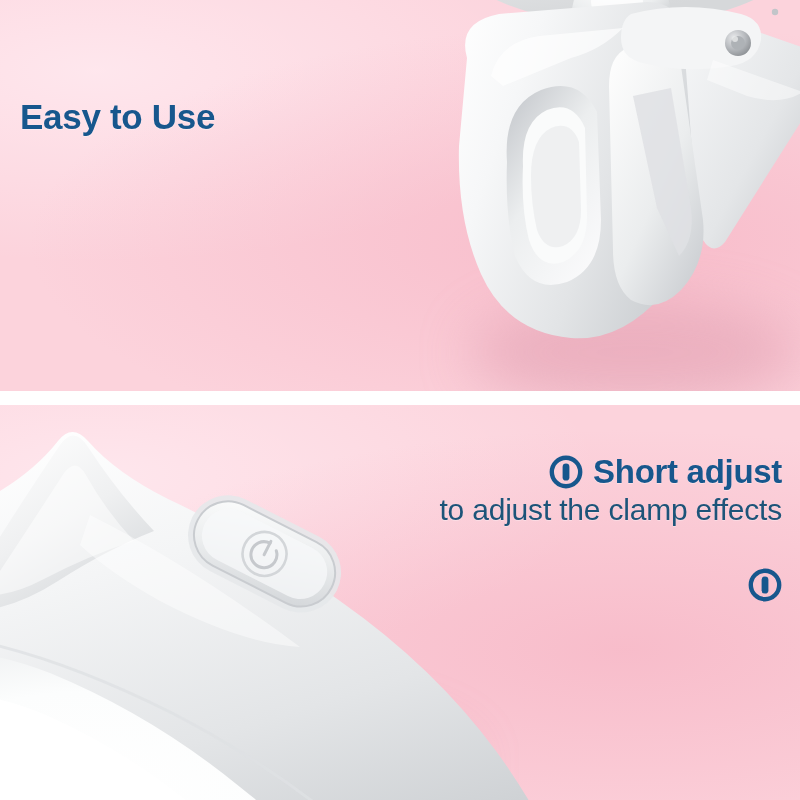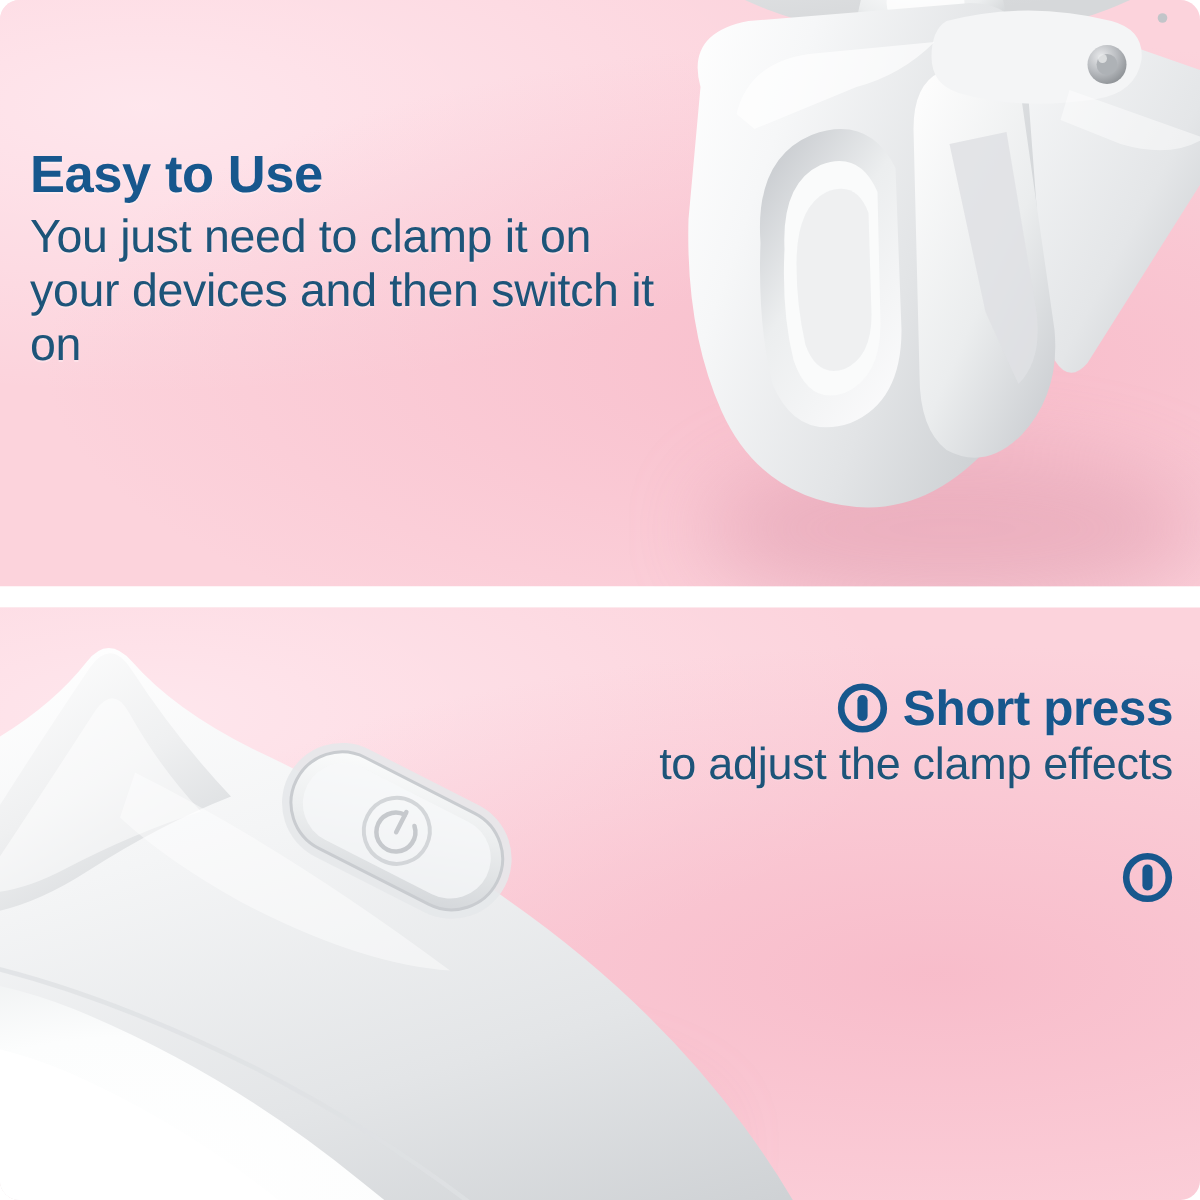--- a/index.html
+++ b/index.html
@@ -12,21 +12,20 @@
     font-family: "Liberation Sans", sans-serif;
     -webkit-font-smoothing: antialiased;
   }
 
   .poster {
     position: relative;
     width: 800px;
     height: 800px;
     overflow: hidden;
     background: #ffffff;
-    border-radius: 13px;
   }
 
   
   .panel {
     position: absolute;
     left: 0;
     width: 800px;
     overflow: hidden;
   }
   #panel-top    { top: 0;     height: 391px; background: #fcd3dc; }
@@ -235,21 +234,20 @@
 
       <path d="M96 186 Q104 152 144 146 L228 138 Q206 160 176 168 L108 196 Z" fill="#ffffff" opacity="0.65"></path>
       <path d="M318 170 L408 202 Q386 216 352 206 L312 190 Z" fill="#ffffff" opacity="0.45"></path>
     </svg>
   </section>
 
   <div class="divider"></div>
 
   <div class="text-block" id="headline-block">
     <div class="headline">Easy to Use</div>
-    <div class="subline">You just need to clamp it on your devices and then switch it on</div>
   </div>
 
   <section class="panel" id="panel-bottom">
     <div class="bg-tint"></div>
 
     <div class="soft-shadow" id="shadow-bottom"></div>
 
     <svg id="ring-photo" viewBox="0 0 620 470">
       <defs>
         <linearGradient id="bodyGrad" x1="0.15" y1="0" x2="0.6" y2="1">
@@ -306,21 +304,21 @@
     </svg>
 
     <div id="press-groups">
 
       <div class="press-group">
         <div class="press-title-row">
           <svg class="power-badge" width="34" height="34" viewBox="0 0 34 34">
             <circle cx="17" cy="17" r="14.2" fill="none" stroke="#17578d" stroke-width="4.4"></circle>
             <rect x="13.6" y="8.4" width="6.8" height="17.2" rx="3.4" fill="#17578d"></rect>
           </svg>
-          <span class="press-title">Short press</span>
+          <span class="press-title">Short adjust</span>
         </div>
         <div class="press-sub">to adjust the clamp effects</div>
       </div>
 
       <div class="press-group">
         <div class="press-title-row">
           <svg class="power-badge" width="34" height="34" viewBox="0 0 34 34">
             <circle cx="17" cy="17" r="14.2" fill="none" stroke="#17578d" stroke-width="4.4"></circle>
             <rect x="13.6" y="8.4" width="6.8" height="17.2" rx="3.4" fill="#17578d"></rect>
           </svg>

